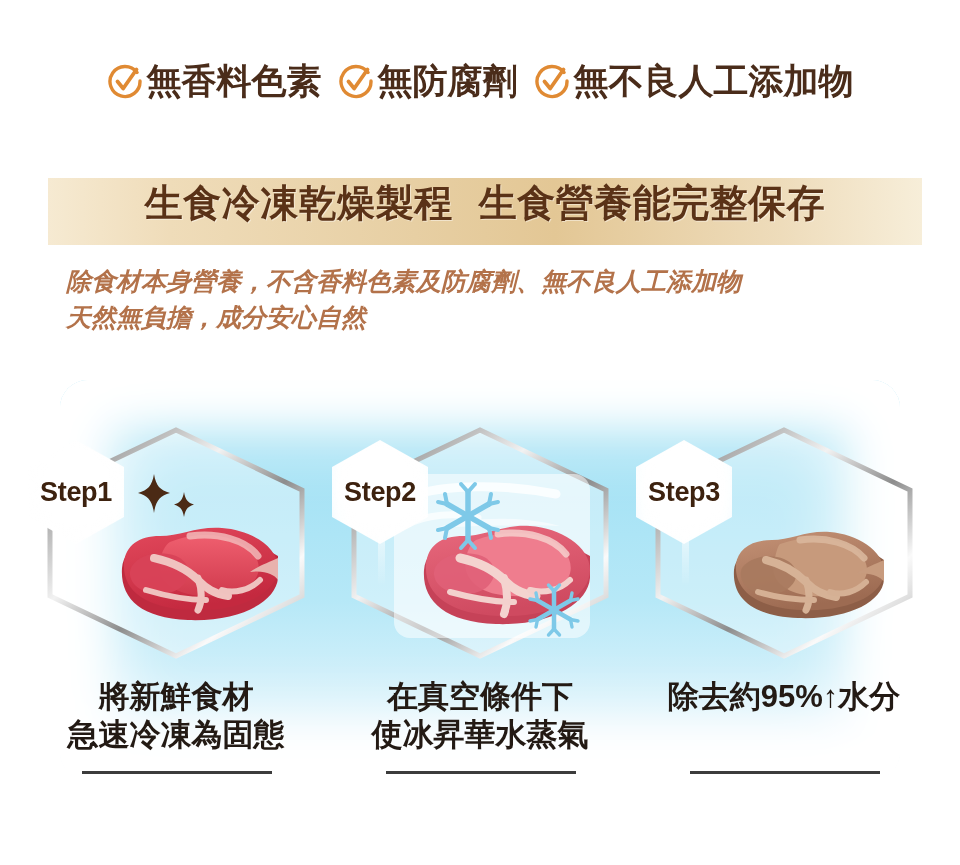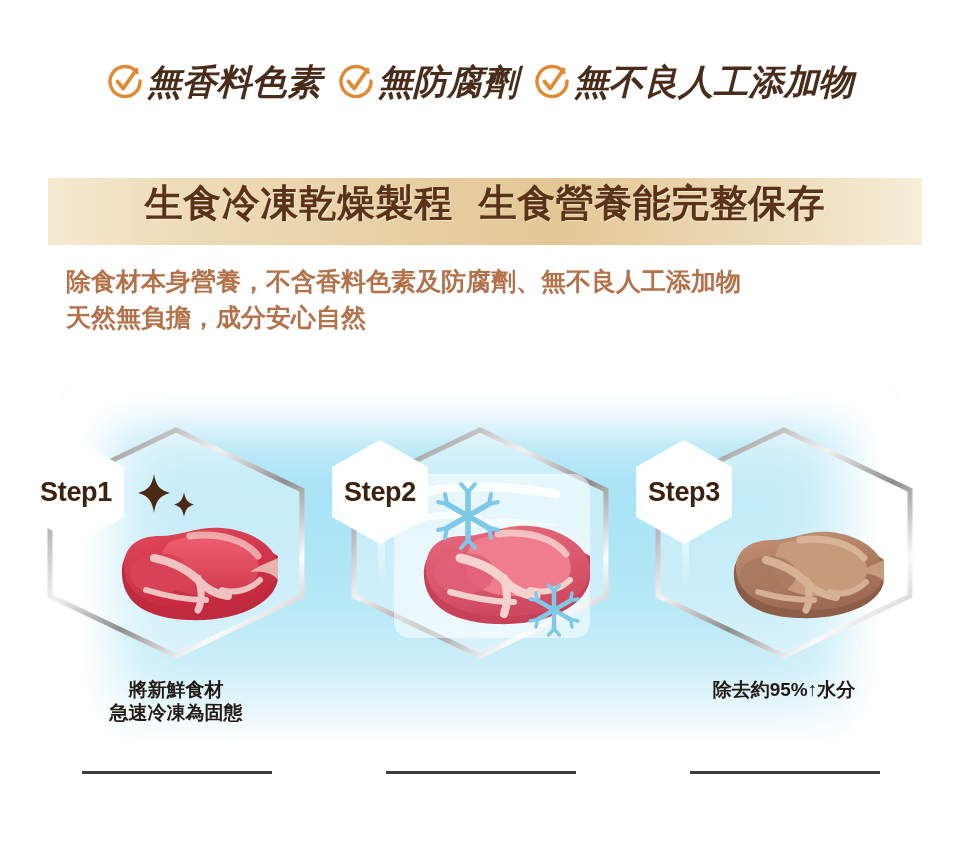--- a/index.html
+++ b/index.html
@@ -10,21 +10,21 @@
     overflow:hidden;
     position:relative;
   }
   .page{position:relative;width:960px;height:865px;overflow:hidden;}
 
   
   .claims{
     position:absolute;left:0;top:50px;width:960px;height:62px;
     display:flex;align-items:center;justify-content:center;gap:16px;
   }
-  .claim{display:flex;align-items:center;gap:4px;font-style:italic;}
+  .claim{display:flex;gap:4px;}
   .check-icon{
     width:36px;height:36px;flex:0 0 36px;display:block;
   }
   .claim-text{
     font-size:35px;font-weight:bold;color:#4a2c1a;
     letter-spacing:0px;line-height:1;
     white-space:nowrap;
     text-shadow:0 1px 0 rgba(255,255,255,.6);
   }
 
@@ -39,20 +39,21 @@
     white-space:nowrap;letter-spacing:0.5px;
     text-shadow:1px 1px 0 rgba(255,255,255,.45);
   }
   .banner-gap{display:inline-block;width:26px;}
 
   
   .subcopy{
     position:absolute;left:66px;top:264px;width:870px;
     color:#b3724a;font-size:25px;font-weight:bold;line-height:1.42;
     letter-spacing:0px;
+    font-style:italic;
   }
   .subcopy div{white-space:nowrap;}
 
   
   .steps-panel{
     position:absolute;left:0;top:372px;width:960px;height:420px;
     overflow:hidden;
   }
   .steps-bg{
     position:absolute;left:60px;top:8px;width:840px;height:400px;
@@ -106,21 +107,21 @@
   .meat-3{left:78px;top:92px;width:172px;height:112px;}
 
   .sparkles{position:absolute;left:96px;top:52px;width:70px;height:48px;z-index:4;}
   .snowflakes{position:absolute;left:0;top:0;width:276px;height:246px;z-index:4;}
   .icebox{position:absolute;left:44px;top:46px;width:212px;height:180px;z-index:2;}
 
   
   .caption{
     position:absolute;left:0;top:290px;width:288px;
     text-align:center;color:#231a14;font-weight:bold;
-    font-size:19px;line-height:1.22;
+    font-size:31px;line-height:1.22;
   }
   .caption div{white-space:nowrap;}
   .cap-rule{
     position:absolute;left:50px;top:383px;width:190px;height:3px;
     background:#3c3c3c;
   }
 </style>
 </head>
 <body>
 
@@ -312,20 +313,24 @@
             </g>
           </svg>
         </div>
 
         <div class="badge">
           <div class="badge-stem"></div>
           <div class="badge-hex"></div>
           <div class="badge-label">Step2</div>
         </div>
 
+        <div class="caption">
+          <div>在真空條件下</div>
+          <div>使冰昇華水蒸氣</div>
+        </div>
         <div class="cap-rule"></div>
       </div>
 
       <div class="step">
         <div class="hexwrap">
           <svg class="hex-svg" viewBox="0 0 276 246">
             <defs>
               <linearGradient id="chrome3" x1="0" y1="0" x2="1" y2="1">
                 <stop offset="0%" stop-color="#ffffff"></stop>
                   <stop offset="18%" stop-color="#a9a9a9"></stop>

